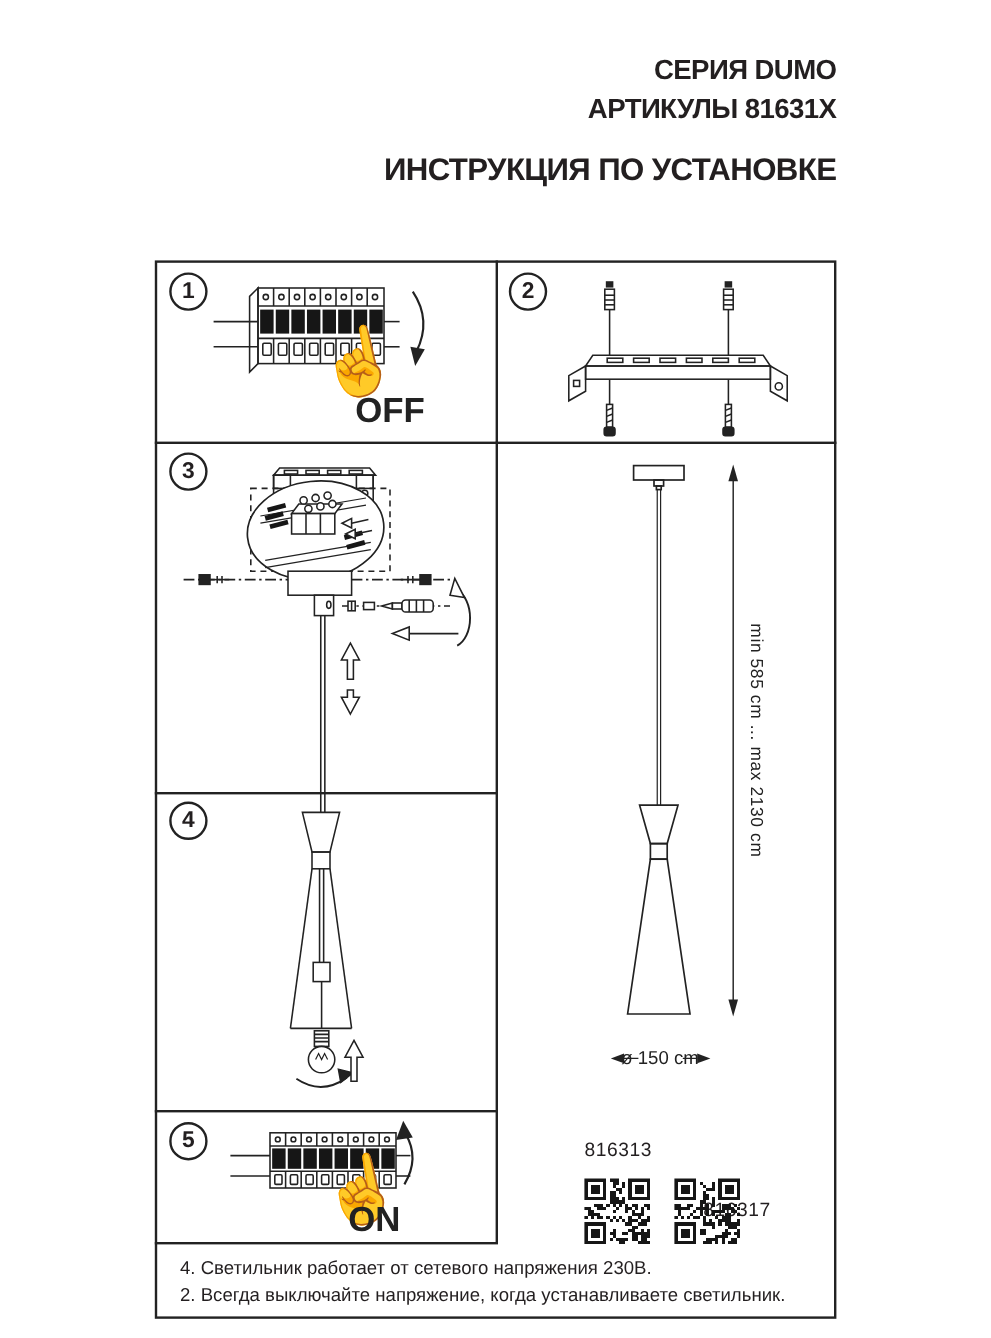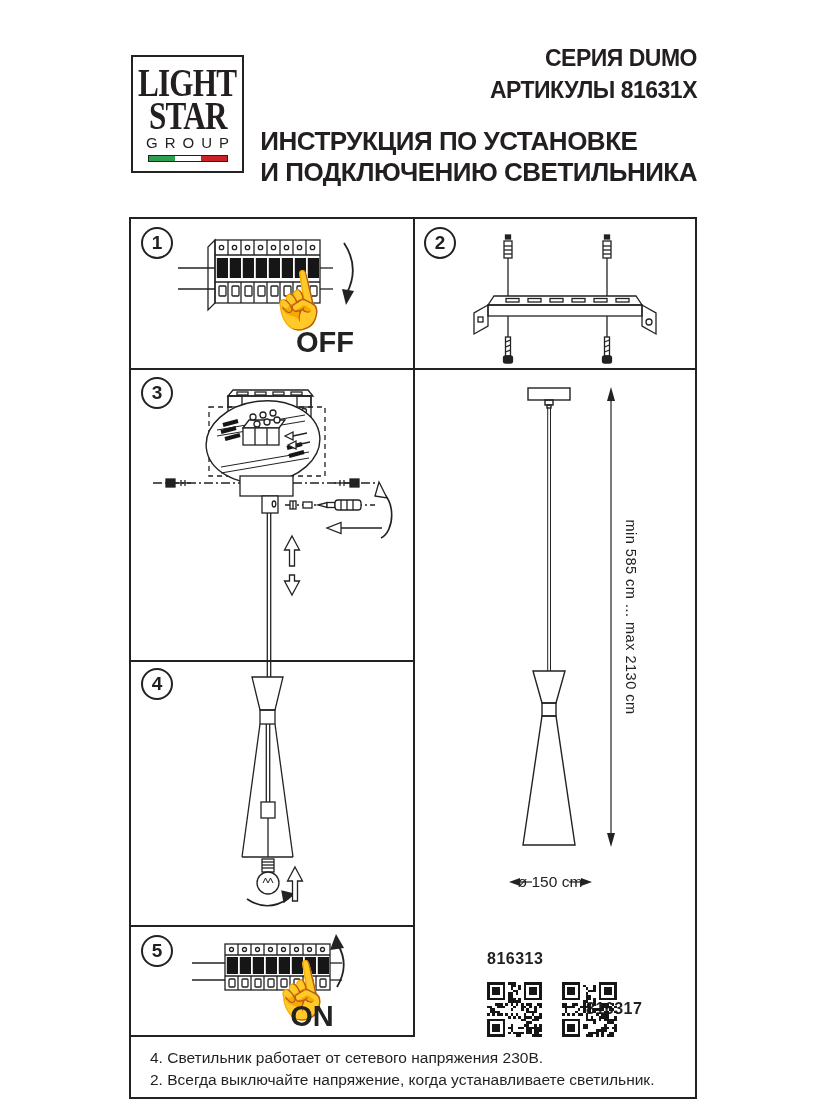--- a/index.html
+++ b/index.html
@@ -17,48 +17,37 @@
   #titles{right:129px;top:42px;text-align:right;font-weight:700;letter-spacing:-.5px;}
   .title-sm{font-size:23px;line-height:32px;}
   #inst{right:129px;top:126px;text-align:left;font-weight:700;letter-spacing:-.5px;font-size:26px;line-height:31px;}
   
   #frame{left:129px;top:217px;width:568px;height:882px;border:2px solid #222;box-sizing:border-box;}
   .hline,.vline{position:absolute;background:#222;}
   
   .step-circle{width:32px;height:32px;border:2px solid #222;border-radius:50%;box-sizing:border-box;
                display:flex;align-items:center;justify-content:center;font-size:19px;font-weight:700;background:#fff;}
   
-  .qr-label{width:56px;text-align:right;font-size:16px;font-weight:700;letter-spacing:.5px;}
+  .qr-label{width:56px;text-align:right;font-size:16px;font-weight:400;letter-spacing:.5px;}
   
   #footer-notes{left:150px;top:1047px;font-size:15.5px;line-height:22px;}
   svg text{font-family:"Liberation Sans",sans-serif;fill:#222;}
 </style>
 </head>
 <body>
 
 <div id="page">
 
-  <div class="abs" id="logo-box">
-    <div class="logo-word">LIGHT</div>
-    <div class="logo-word">STAR</div>
-    <div class="logo-group">GROUP</div>
-    <div class="flag">
-      <div style="background:#2f9e4e"></div>
-      <div style="background:#ffffff"></div>
-      <div style="background:#cb2026"></div>
-    </div>
-  </div>
 
   <div class="abs" id="titles">
     <div class="title-sm">СЕРИЯ DUMO</div>
     <div class="title-sm">АРТИКУЛЫ 81631X</div>
   </div>
   <div class="abs" id="inst">
     <div>ИНСТРУКЦИЯ ПО УСТАНОВКЕ</div>
-    <div>И ПОДКЛЮЧЕНИЮ СВЕТИЛЬНИКА</div>
   </div>
 
   <div class="abs" id="frame"></div>
   <div class="vline" style="left:413px;top:217px;width:2px;height:818px;"></div>
   <div class="hline" style="left:129px;top:368px;width:286px;height:2px;"></div>
   <div class="hline" style="left:413px;top:368px;width:284px;height:2px;"></div>
   <div class="hline" style="left:129px;top:660px;width:286px;height:2px;"></div>
   <div class="hline" style="left:129px;top:925px;width:286px;height:2px;"></div>
   <div class="hline" style="left:129px;top:1035px;width:286px;height:2px;"></div>
 

